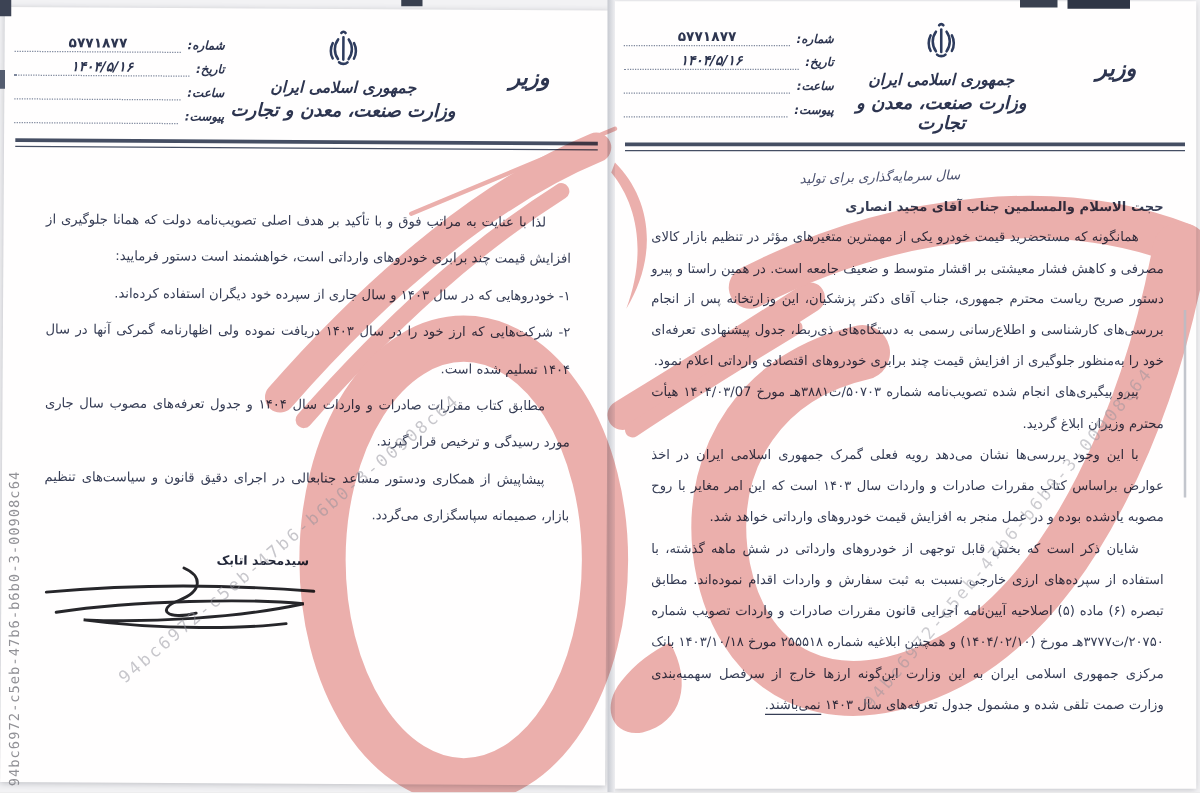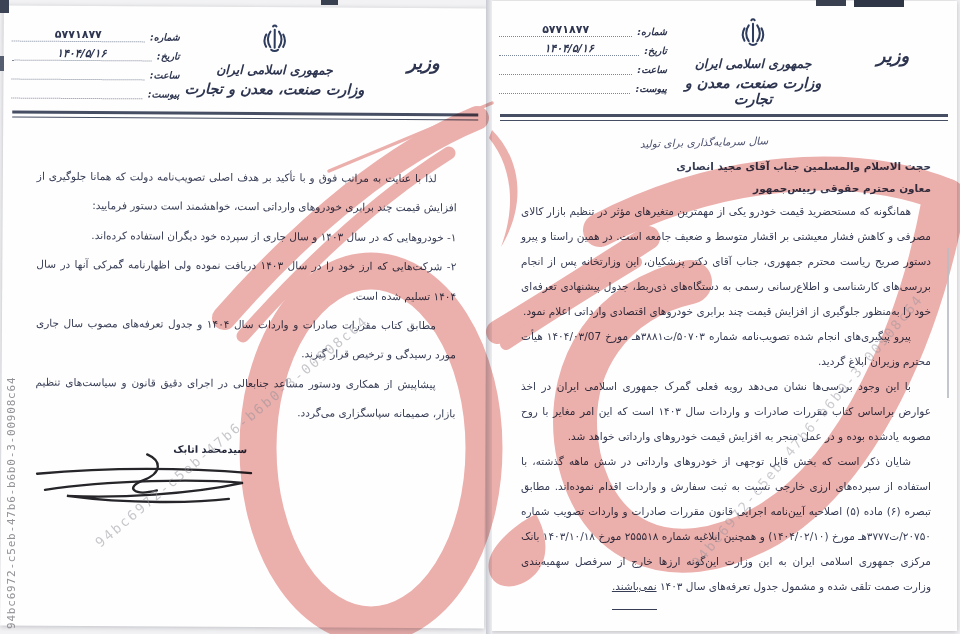--- a/index.html
+++ b/index.html
@@ -32,21 +32,21 @@
 
   
   .body-rt { direction:rtl; text-align:justify; color:#363d55; }
   .page-right .letter-body { padding:0 26px 0 30px; font-size:10.5px; line-height:2.38; }
   .page-left  .letter-body { padding:0 30px 0 34px; font-size:10.5px; line-height:2.8; margin-top:44px; }
   .slogan { text-align:center; font-size:10.5px; font-style:italic; color:#4c5270;
             margin:15px 40px 8px 0; transform:rotate(-1.5deg); }
   .recipient div { font-weight:bold; line-height:2.05; font-size:10.5px; }
   .para { margin:0; text-indent:20px; }
   .list-item { margin:0; text-indent:0; }
-  .underlined { border-bottom:1.5px solid #363d55; padding-bottom:17px;text-decoration:underline; }
+  .underlined { border-bottom:1.5px solid #363d55; padding-bottom:1px; }
 
   
   .signature { width:250px; margin:16px 40px 0 26px; margin-right:auto; position:relative; }
   .sig-name { font-size:10px; font-weight:bold; color:#23283a; text-align:right;
               margin:0 30px 0 60px; direction:rtl; }
   .sig-svg { display:block; margin:-8px 0 0 2px; }
 
   
   .stamp-overlay { position:absolute; left:0; top:0; z-index:5; mix-blend-mode:multiply;
                    opacity:.88; pointer-events:none; }
@@ -163,21 +163,20 @@
         </div>
       </div>
     </div>
     <div class="rule"></div>
 
     <div class="slogan body-rt">سال سرمایه‌گذاری برای تولید</div>
 
     <div class="letter-body body-rt">
       <div class="recipient">
         <div>حجت الاسلام والمسلمین جناب آقای مجید انصاری</div>
-        <div>معاون محترم حقوقی رییس‌جمهور</div>
       </div>
       <p class="para">همانگونه که مستحضرید قیمت خودرو یکی از مهمترین متغیرهای مؤثر در تنظیم بازار کالای مصرفی و کاهش فشار معیشتی بر اقشار متوسط و ضعیف جامعه است. در همین راستا و پیرو دستور صریح ریاست محترم جمهوری، جناب آقای دکتر پزشکیان، این وزارتخانه پس از انجام بررسی‌های کارشناسی و اطلاع‌رسانی رسمی به دستگاه‌های ذی‌ربط، جدول پیشنهادی تعرفه‌ای خود را به‌منظور جلوگیری از افزایش قیمت چند برابری خودروهای اقتصادی وارداتی اعلام نمود.</p>
       <p class="para">پیرو پیگیری‌های انجام شده تصویب‌نامه شماره ۵۰۷۰۳/ت۳۸۸۱هـ مورخ ۱۴۰۴/۰۳/07 هیأت محترم وزیران ابلاغ گردید.</p>
       <p class="para">با این وجود بررسی‌ها نشان می‌دهد رویه فعلی گمرک جمهوری اسلامی ایران در اخذ عوارض براساس کتاب مقررات صادرات و واردات سال ۱۴۰۳ است که این امر مغایر با روح مصوبه یادشده بوده و در عمل منجر به افزایش قیمت خودروهای وارداتی خواهد شد.</p>
       <p class="para"><span>شایان ذکر است که بخش قابل توجهی از خودروهای وارداتی در شش ماهه گذشته، با استفاده از سپرده‌های ارزی خارجی نسبت به ثبت سفارش و واردات اقدام نموده‌اند. مطابق تبصره (۶) ماده (۵) اصلاحیه آیین‌نامه اجرایی قانون مقررات صادرات و واردات تصویب شماره ۲۰۷۵۰/ت۳۷۷۷هـ مورخ (۱۴۰۴/۰۲/۱۰) و همچنین ابلاغیه شماره ۲۵۵۵۱۸ مورخ ۱۴۰۳/۱۰/۱۸ بانک مرکزی جمهوری اسلامی ایران به این وزارت این‌گونه ارزها خارج از سرفصل سهمیه‌بندی وزارت صمت تلقی شده و مشمول جدول تعرفه‌های سال ۱۴۰۳ </span><span class="underlined">نمی‌باشند.</span></p>
     </div>
   </div>
 
   <svg class="stamp-overlay" width="960" height="634" viewBox="0 0 960 634" fill="none" stroke="#e9a5a2" stroke-linecap="round">
     <path d="M492 103 L329 171" stroke-width="3.5"></path>

